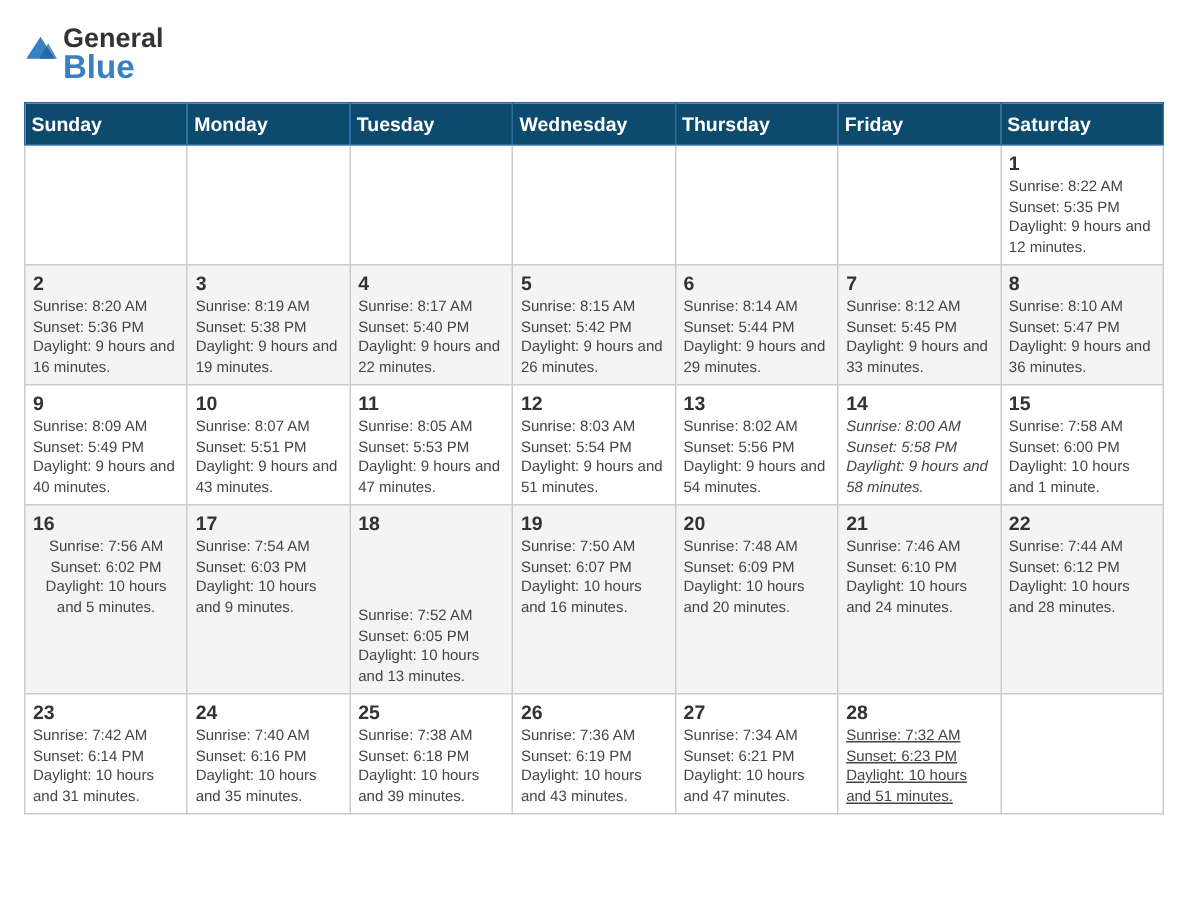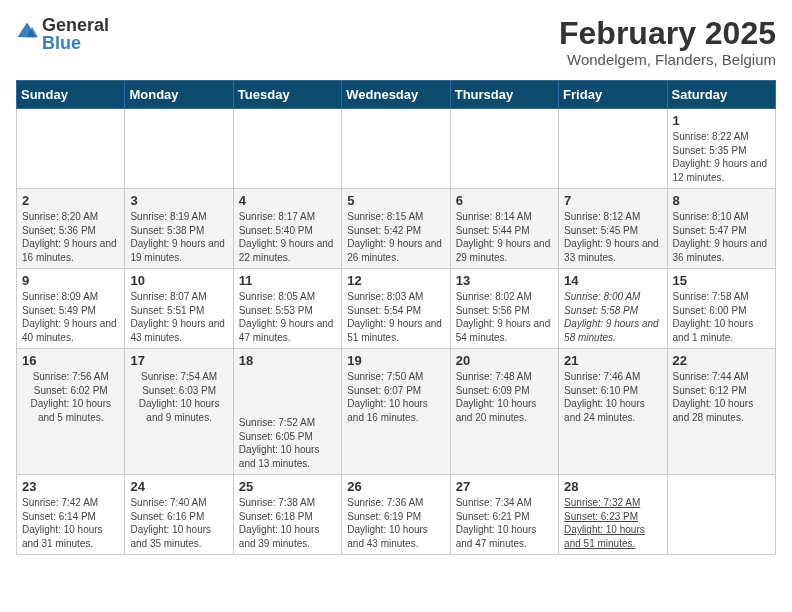--- a/index.html
+++ b/index.html
@@ -21,21 +21,21 @@
       align-items: center;
       gap: 4px;
     }
     .logo-text-general {
       font-size: 18px;
       font-weight: bold;
       color: #333;
       line-height: 1;
     }
     .logo-text-blue {
-      font-size: 18px;
+      font-size: 22px;
       font-weight: bold;
       color: #3a7fc1;
       line-height: 1;
     }
     .logo-icon {
       width: 22px;
       height: 22px;
     }
     .title-area {
       text-align: right;
@@ -103,24 +103,20 @@
       <svg class="logo-icon" viewBox="0 0 30 30">
         <polygon points="15,2 28,22 2,22" fill="#3a7fc1"></polygon>
         <polygon points="22,8 30,22 14,22" fill="#1a5fa0" opacity="0.7"></polygon>
       </svg>
     </div>
     <div>
       <div class="logo-text-general">General</div>
       <div class="logo-text-blue">Blue</div>
     </div>
   </div>
-  <div class="title-area">
-    <div class="month-title">February 2025</div>
-    <div class="location-title">Wondelgem, Flanders, Belgium</div>
-  </div>
 </div>
 
 <table class="calendar">
   <thead>
     <tr>
     <th>Sunday</th>
         <th>Monday</th>
         <th>Tuesday</th>
         <th>Wednesday</th>
         <th>Thursday</th>
@@ -233,21 +229,21 @@
       </tr>
       <tr>
         <td>
           <span class="day-number">16</span>
           <div class="day-info" style="white-space: pre-line; text-align: center;">Sunrise: 7:56 AM
 Sunset: 6:02 PM
 Daylight: 10 hours and 5 minutes.</div>
         </td>
         <td>
           <span class="day-number">17</span>
-          <div class="day-info" style="white-space: pre-line; text-align: center;">Sunrise: 7:54 AM
+          <div class="day-info" style="white-space: pre-line;">Sunrise: 7:54 AM
 Sunset: 6:03 PM
 Daylight: 10 hours and 9 minutes.</div>
         </td>
         <td>
           <span class="day-number">18</span>
           <div class="day-info" style="white-space: pre-line; margin-top: 48px;">Sunrise: 7:52 AM
 Sunset: 6:05 PM
 Daylight: 10 hours and 13 minutes.</div>
         </td>
         <td>

